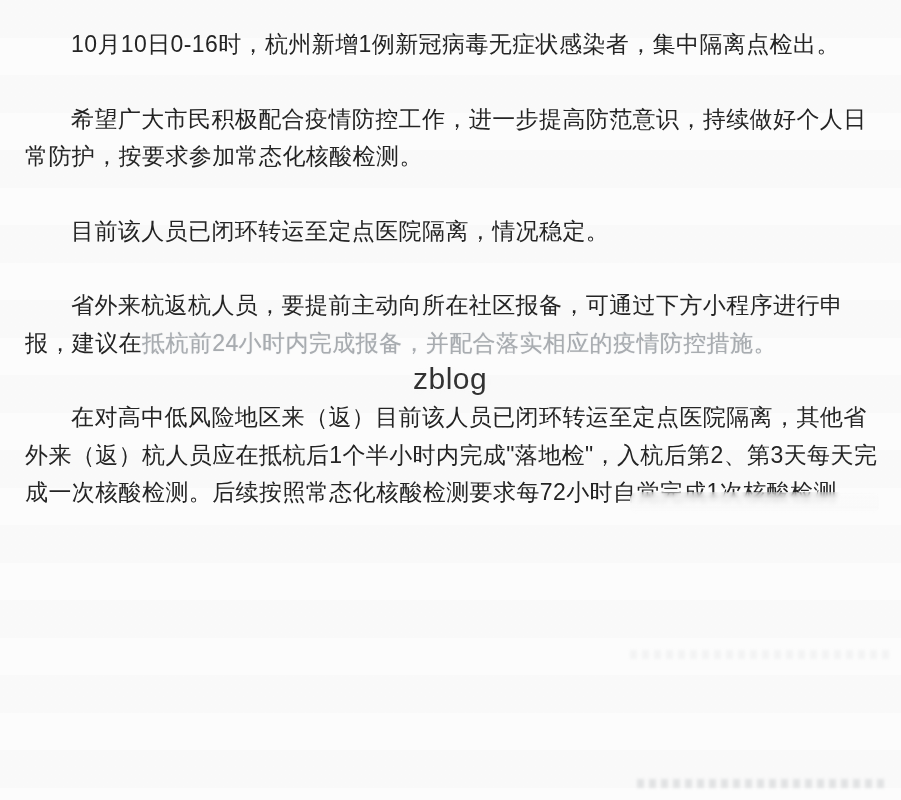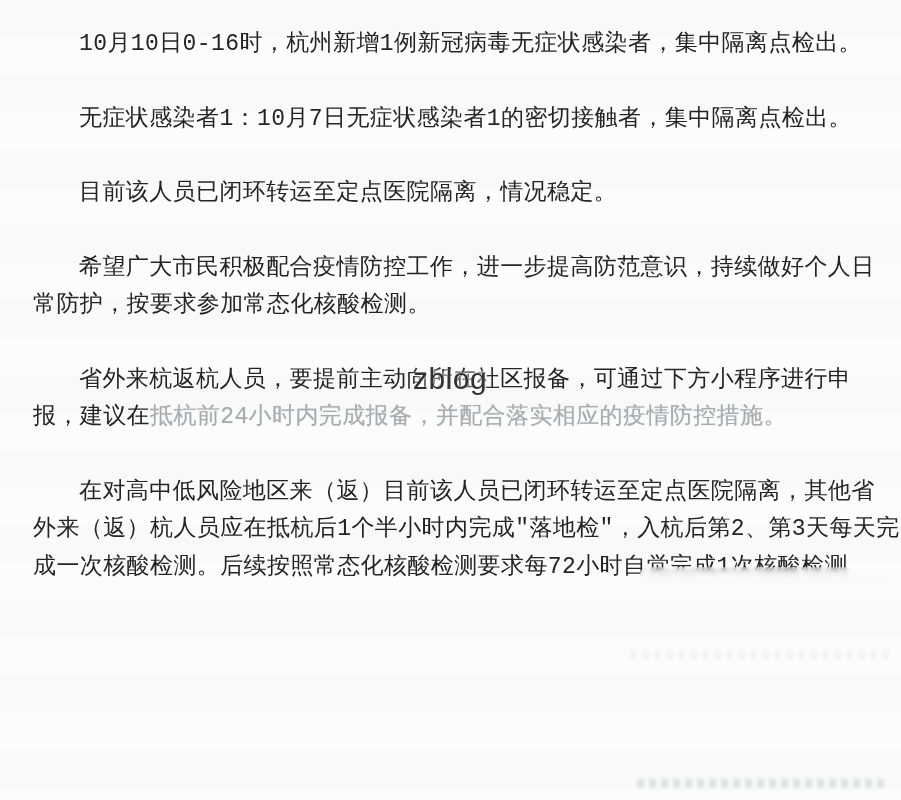--- a/index.html
+++ b/index.html
@@ -27,22 +27,21 @@
   .doc {
     position: absolute;
     left: 25px;
     top: 26px;
     width: 848px;
     color: #242424;
     font-size: 23px;
     letter-spacing: 0.4px;
   }
   .para {
-    margin: 0 0 37px 8px;
-    font-family: Liberation Mono, monospace;
+    margin: 0 0 37px 0;
   }
   .line {
     line-height: 37.5px;
     white-space: nowrap;
   }
   .line.first {
     text-indent: 2em;
   }
   .seg-normal { color: #242424; }
   .seg-faded {
@@ -106,28 +105,25 @@
 </head>
 <body>
 
 <div class="page-bg"></div>
 
 <div class="doc">
     <div class="para">
       <div class="line first"><span class="seg-normal">10月10日0-16时，杭州新增1例新冠病毒无症状感染者，集中隔离点检出。</span></div>
     </div>
     <div class="para">
-      <div class="line first"><span class="seg-normal">无症状感染者1：10月7日无症状感染者1的密切接触者，集中隔离点检出。</span></div>
+      <div class="line first"><span class="seg-normal">希望广大市民积极配合疫情防控工作，进一步提高防范意识，持续做好个人日</span></div>
+      <div class="line"><span class="seg-normal">常防护，按要求参加常态化核酸检测。</span></div>
     </div>
     <div class="para">
       <div class="line first"><span class="seg-normal">目前该人员已闭环转运至定点医院隔离，情况稳定。</span></div>
-    </div>
-    <div class="para">
-      <div class="line first"><span class="seg-normal">希望广大市民积极配合疫情防控工作，进一步提高防范意识，持续做好个人日</span></div>
-      <div class="line"><span class="seg-normal">常防护，按要求参加常态化核酸检测。</span></div>
     </div>
     <div class="para">
       <div class="line first"><span class="seg-normal">省外来杭返杭人员，要提前主动向所在社区报备，可通过下方小程序进行申</span></div>
       <div class="line"><span class="seg-normal">报，建议在</span><span class="seg-faded">抵杭前24小时内完成报备，并配合落实相应的疫情防控措施。</span></div>
     </div>
     <div class="para">
       <div class="line first"><span class="seg-normal">在对高中低风险地区来（返）目前该人员已闭环转运至定点医院隔离，其他省</span></div>
       <div class="line"><span class="seg-normal">外来（返）杭人员应在抵杭后1个半小时内完成"落地检"，入杭后第2、第3天每天完</span></div>
       <div class="line"><span class="seg-normal">成一次核酸检测。后续按照常态化核酸检测要求每72小时自觉</span><span class="seg-smudged">完成1次核酸检测</span></div>
     </div>

